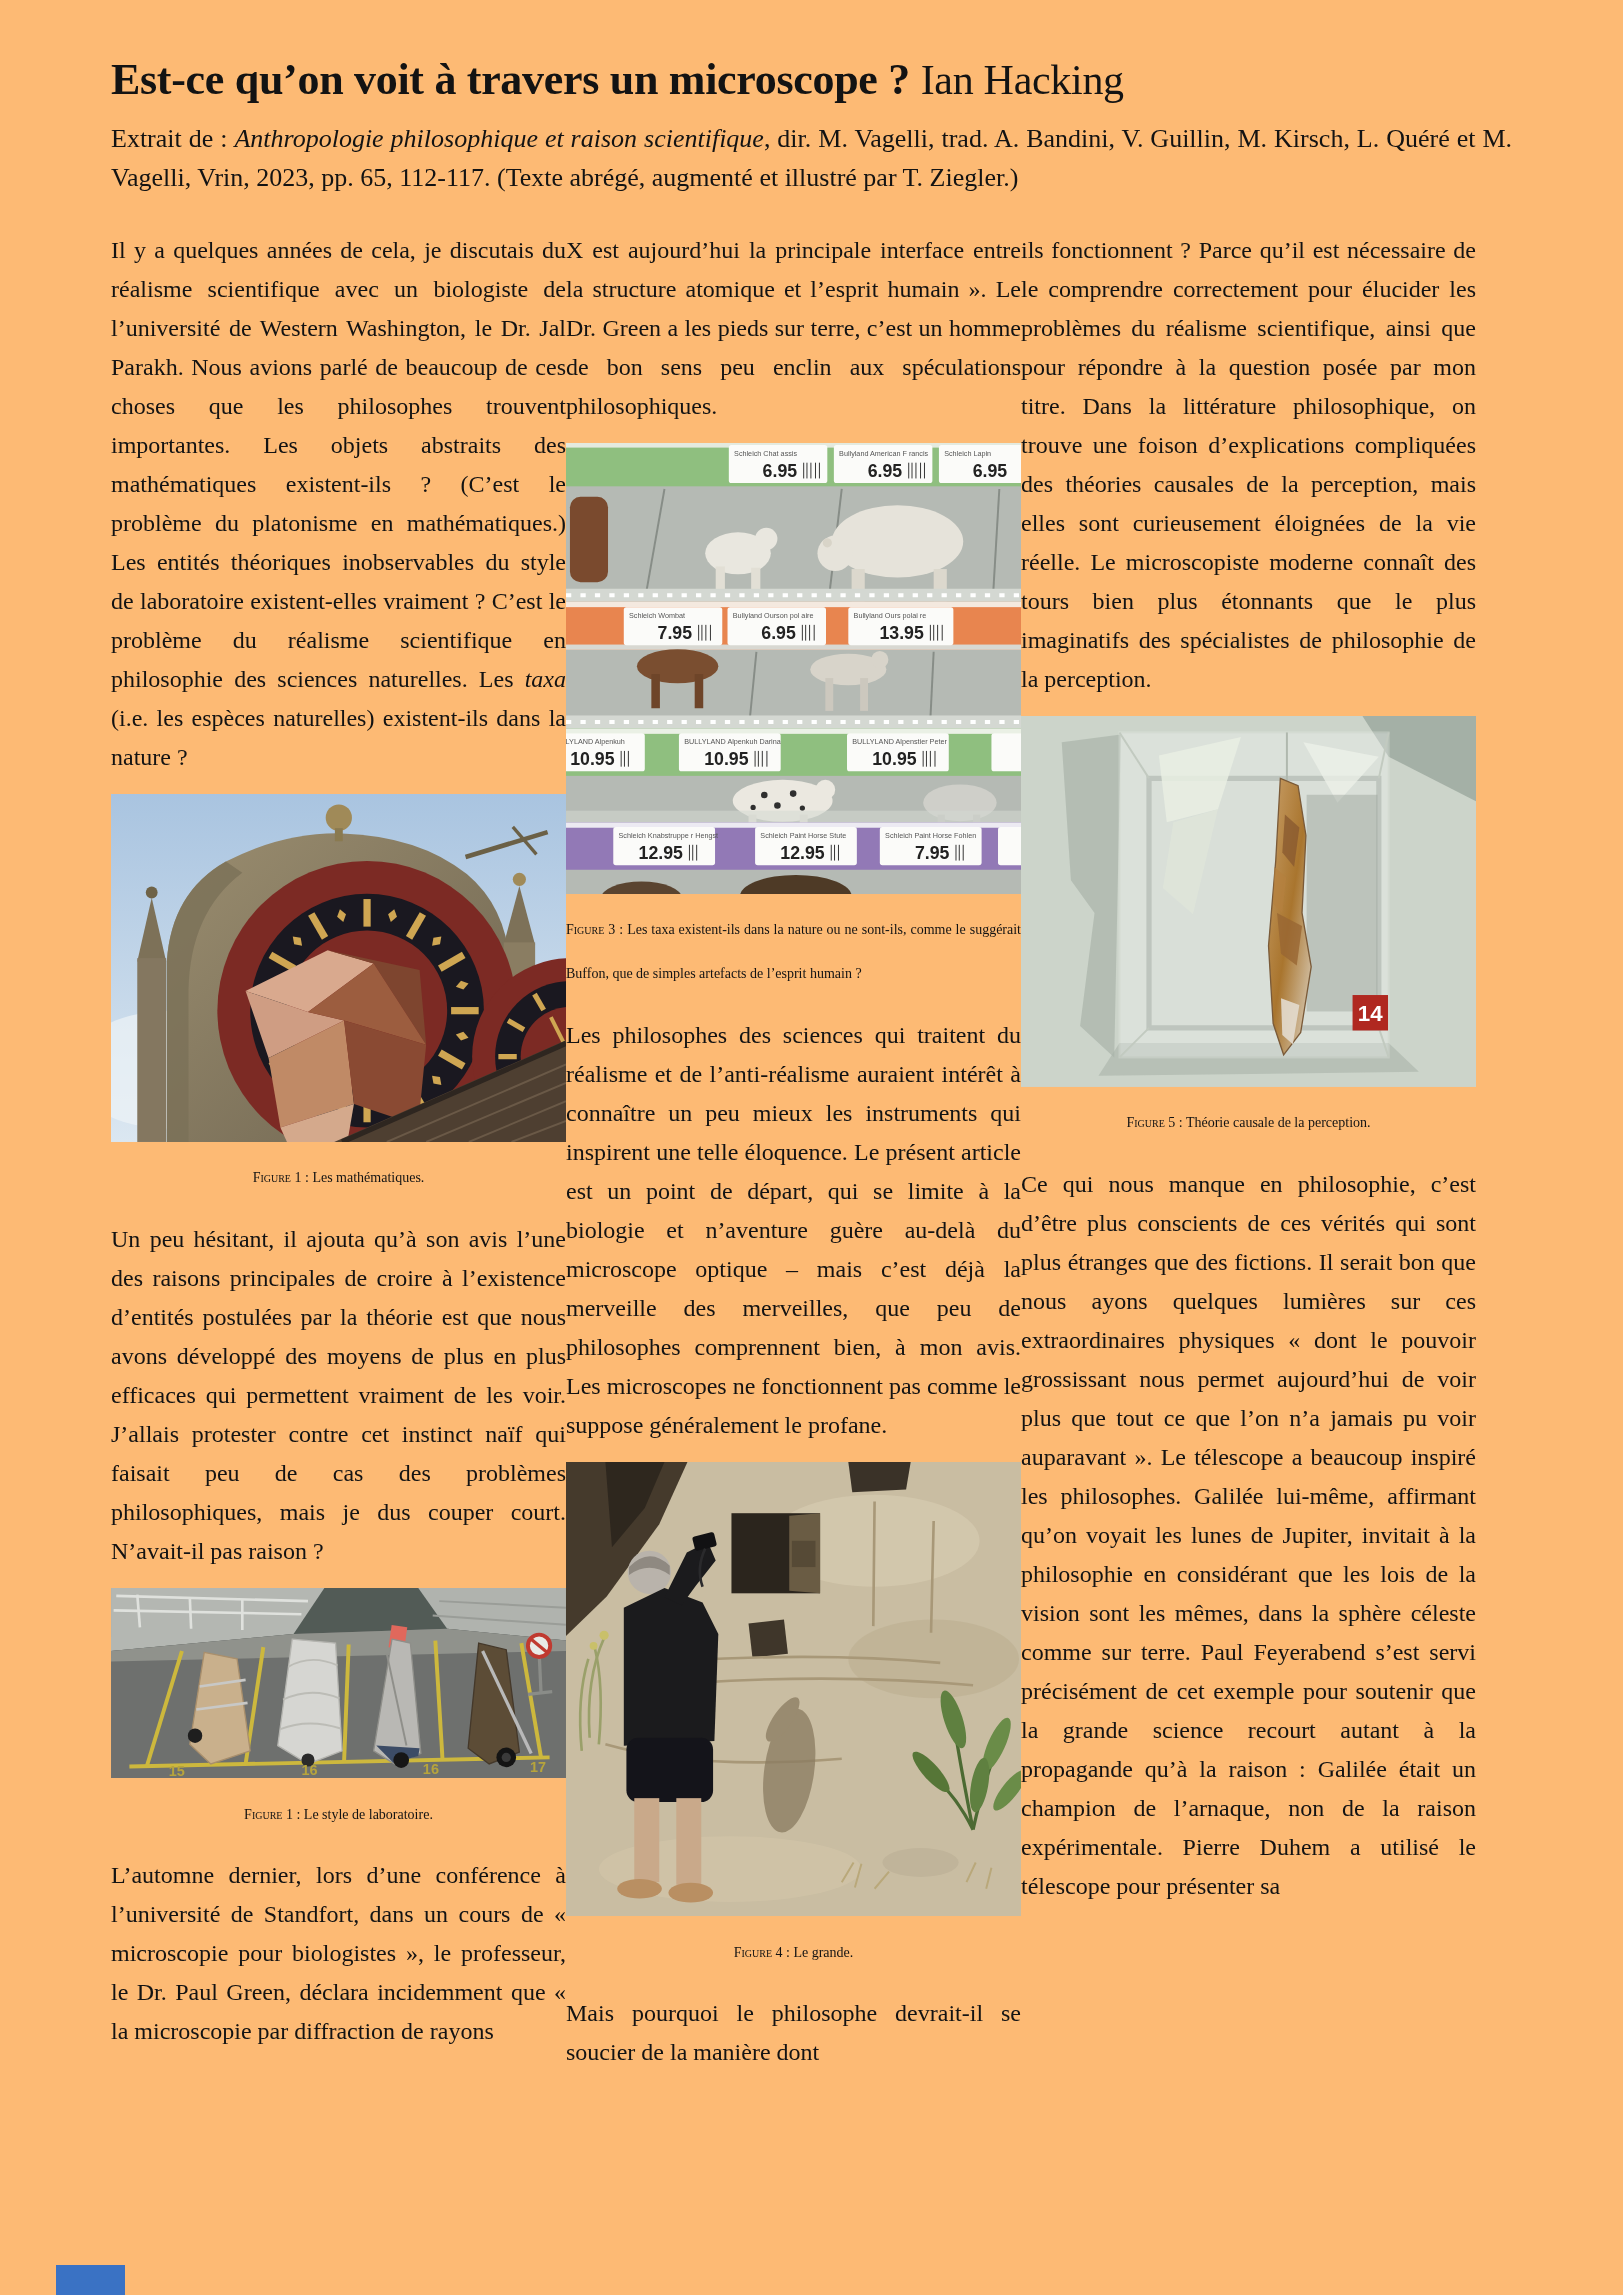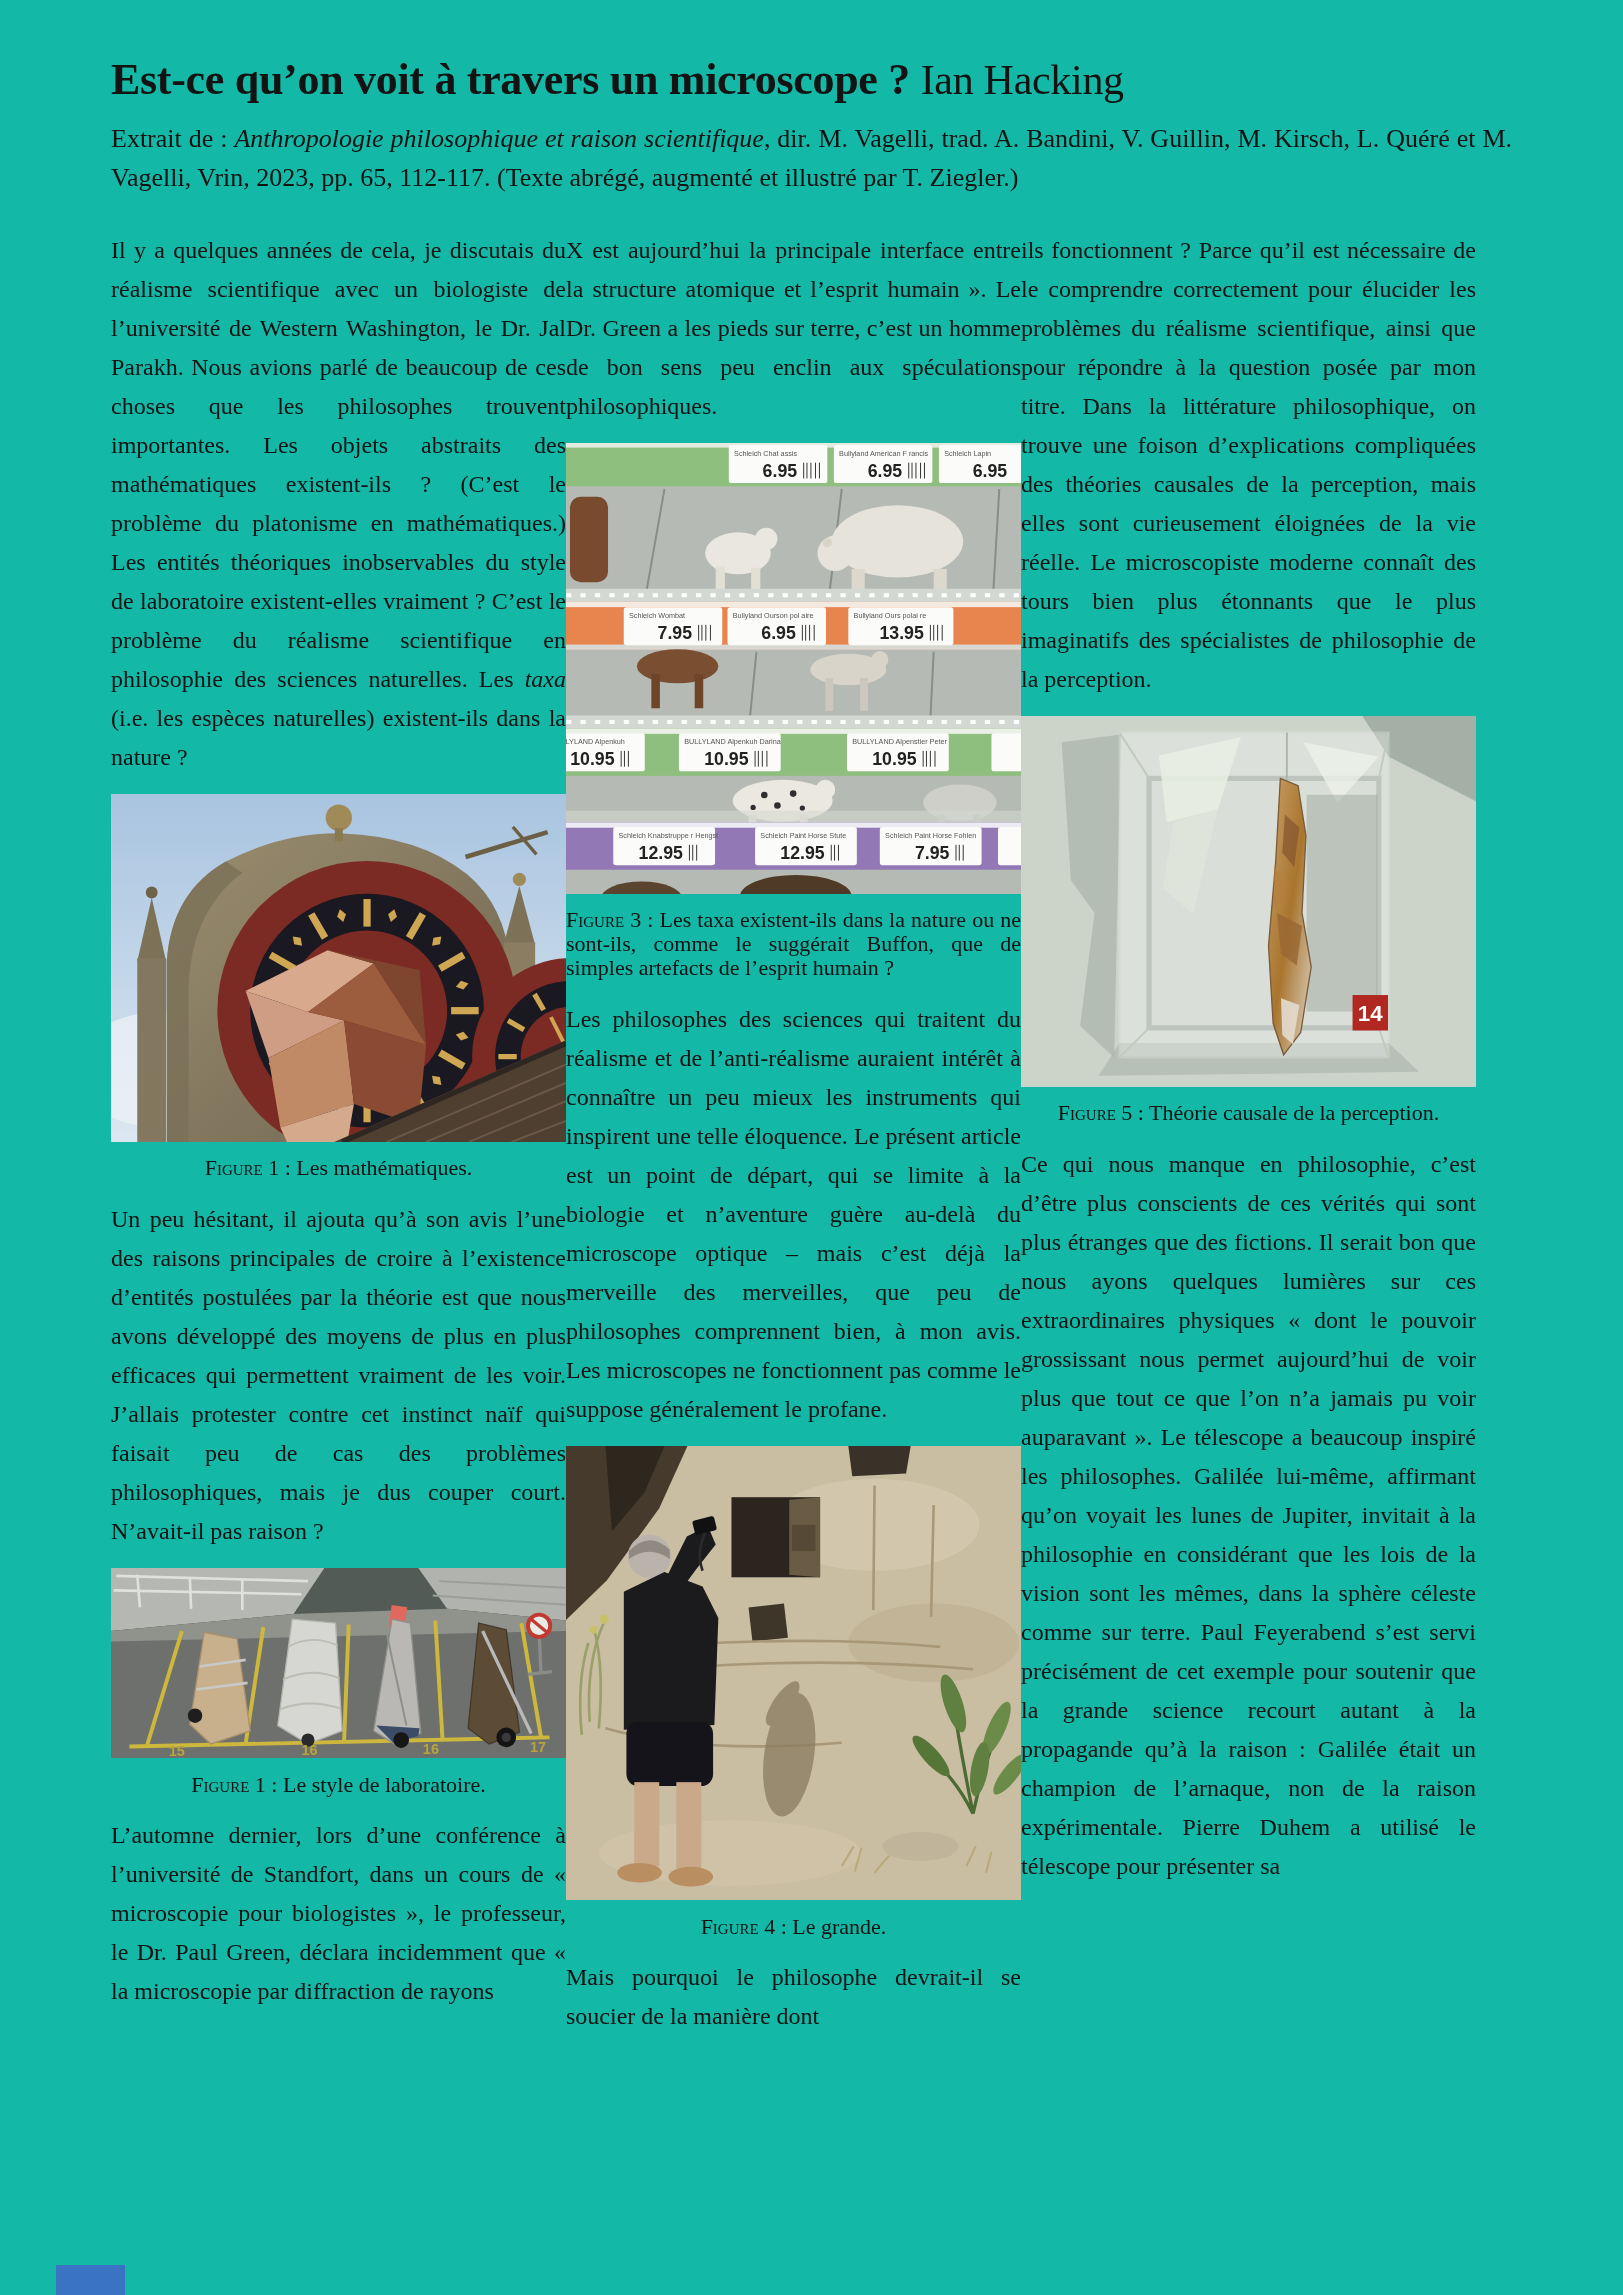--- a/index.html
+++ b/index.html
@@ -1,30 +1,30 @@
 <!DOCTYPE html>
 <html lang="fr" style="font-size:10.5px"><head>
 <meta charset="utf-8">
 <style>
   html,body{margin:0;padding:0;background:#e8e8e8;}
-  .page{position:relative;width:1623px;height:2295px;background:#14b8a6;overflow:hidden;
+  .page{position:relative;width:1623px;height:2295px;background:#fdba74;overflow:hidden;
         font-family:"Liberation Serif", serif;color:#131313;}
   header{padding:56px 111px 0 111px;}
   h1{margin:0;font-size:44px;line-height:1.1;font-weight:bold;letter-spacing:-0.3px;}
   h1 .author{font-weight:normal;font-size:42px;}
   .subtitle{margin:14.4px 0 0 0;font-size:26px;line-height:1.5;text-align:justify;}
   .subtitle em{font-style:italic;}
   .cols{display:flex;padding:34px 111px 0 111px;align-items:flex-start;}
   .col{width:455px;flex:0 0 455px;}
   .col p.body{margin:0 0 9.2px 0;font-size:24px;line-height:39px;text-align:justify;
               hyphens:auto;-webkit-hyphens:auto;}
   .col p.body em{font-style:italic;}
   figure{margin:17px 0 11.8px 0;}
   figure svg{display:block;width:100%;height:auto;}
-  figcaption{font-size:22px;line-height:24px;margin-top:14.4px;margin-bottom:19.6px;}
+  figcaption{font-size:14px;line-height:44px;margin-top:14.4px;margin-bottom:19.6px;}
   figcaption.center{text-align:center;}
   figcaption.long{text-align:justify;}
   .fl{font-variant:small-caps;}
   .corner-mark{position:absolute;left:56px;top:2265px;width:69px;height:30px;background:#3a72c4;}
   svg text{font-family:"Liberation Sans", sans-serif;}
 </style>
 </head>
 <body>
 
 <div class="page">

